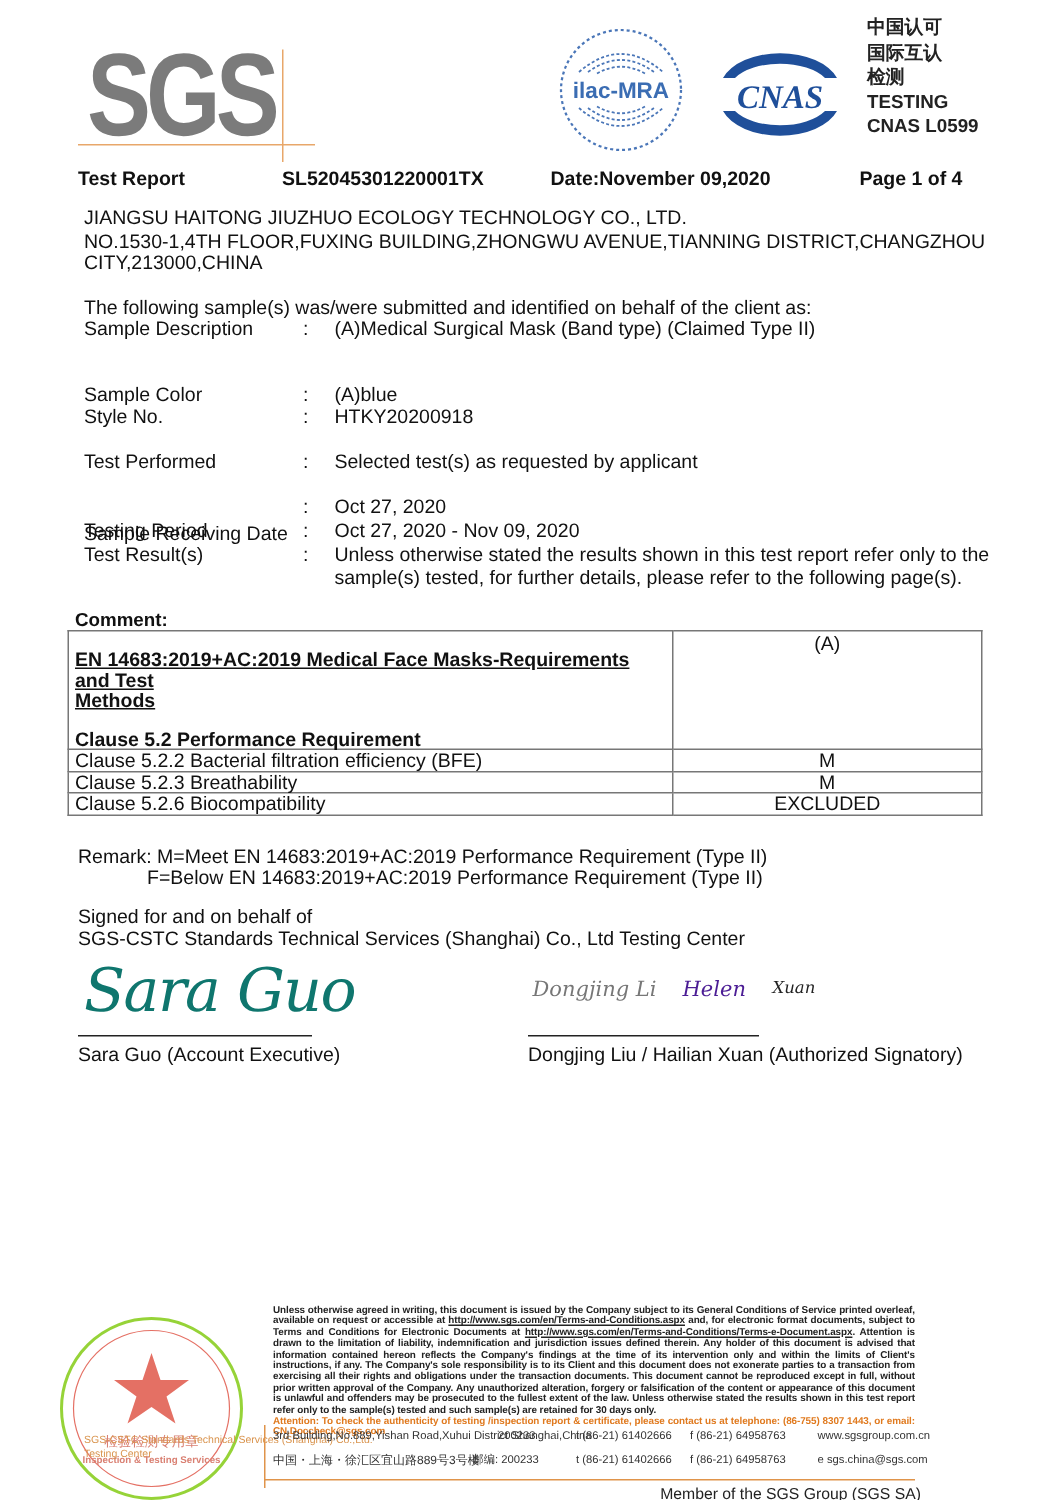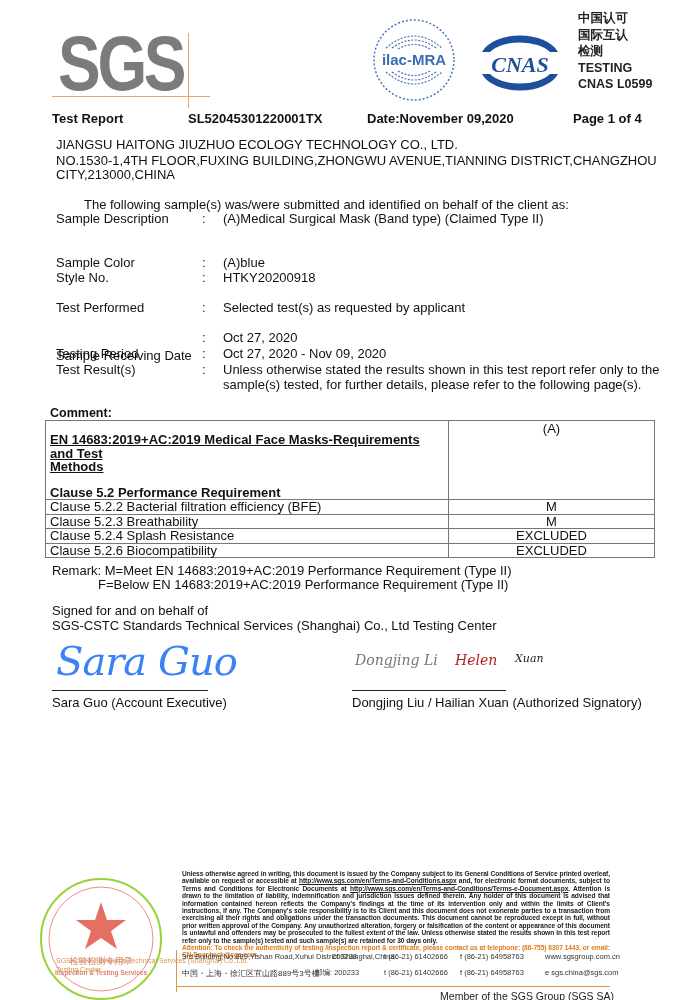--- a/index.html
+++ b/index.html
@@ -81,21 +81,21 @@
 
 <div class="abs hdr" style="left:52px;">Test Report</div>
 <div class="abs hdr" style="left:188px;">SL52045301220001TX</div>
 <div class="abs hdr" style="left:367px;">Date:November 09,2020</div>
 <div class="abs hdr" style="left:573px;">Page 1 of 4</div>
 
 <div class="abs txt" style="left:56px;top:137px;">JIANGSU HAITONG JIUZHUO ECOLOGY TECHNOLOGY CO., LTD.</div>
 <div class="abs txt" style="left:56px;top:153px;">NO.1530-1,4TH FLOOR,FUXING BUILDING,ZHONGWU AVENUE,TIANNING DISTRICT,CHANGZHOU</div>
 <div class="abs txt" style="left:56px;top:167px;">CITY,213000,CHINA</div>
 
-<div class="abs txt" style="left:56px;top:197px;margin-left:28px;">The following sample(s) was/were submitted and identified on behalf of the client as:</div>
+<div class="abs txt" style="left:56px;top:197px;">The following sample(s) was/were submitted and identified on behalf of the client as:</div>
 
 <div>
   <span class="row-label" style="top:211px;">Sample Description</span>
   <span class="row-colon" style="top:211px;">:</span>
   <span class="row-val" style="top:211px;">(A)Medical Surgical Mask (Band type) (Claimed Type II)</span>
 </div>
 <div>
   <span class="row-label" style="top:255px;">Sample Color</span>
   <span class="row-colon" style="top:255px;">:</span>
   <span class="row-val" style="top:255px;">(A)blue</span>
@@ -141,42 +141,38 @@
   </tr>
   <tr>
     <td>Clause 5.2.2 Bacterial filtration efficiency (BFE)</td>
     <td class="val">M</td>
   </tr>
   <tr>
     <td>Clause 5.2.3 Breathability</td>
     <td class="val">M</td>
   </tr>
   <tr>
-    <td>Clause 5.2.4 Splash Resistance</td>
-    <td class="val">EXCLUDED</td>
-  </tr>
-  <tr>
     <td>Clause 5.2.6 Biocompatibility</td>
     <td class="val">EXCLUDED</td>
   </tr>
 </tbody>
   </table>
 
 <div class="abs txt" style="left:52px;top:563px;">Remark: M=Meet EN 14683:2019+AC:2019 Performance Requirement (Type II)</div>
 <div class="abs txt" style="left:98px;top:577px;">F=Below EN 14683:2019+AC:2019 Performance Requirement (Type II)</div>
 
 <div class="abs txt" style="left:52px;top:603px;">Signed for and on behalf of</div>
 <div class="abs txt" style="left:52px;top:618px;">SGS-CSTC Standards Technical Services (Shanghai) Co., Ltd Testing Center</div>
 
-<div class="abs" style="left:56px;top:638px;font-family:'DejaVu Serif', serif;font-style:italic;font-size:40px;color:#3b82f6;letter-spacing:-1px;">Sara Guo</div>
+<div class="abs" style="left:56px;top:638px;font-family:'DejaVu Serif', serif;font-style:italic;font-size:40px;color:#0f766e;letter-spacing:-1px;">Sara Guo</div>
 <div class="sig-line" style="left:52px;top:690px;width:156px;"></div>
 <div class="abs txt" style="left:52px;top:695px;">Sara Guo (Account Executive)</div>
 
 <div class="abs" style="left:355px;top:652px;font-family:'DejaVu Serif', serif;font-style:italic;font-size:14px;color:#777;">Dongjing Li</div>
-<div class="abs" style="left:455px;top:652px;font-family:'DejaVu Serif', serif;font-style:italic;font-size:14px;color:#b91c1c;">Helen</div>
+<div class="abs" style="left:455px;top:652px;font-family:'DejaVu Serif', serif;font-style:italic;font-size:14px;color:#4c1d95;">Helen</div>
 <div class="abs" style="left:515px;top:652px;font-family:'DejaVu Serif', serif;font-style:italic;font-size:11px;color:#222;">Xuan</div>
 <div class="sig-line" style="left:352px;top:690px;width:154px;"></div>
 <div class="abs txt" style="left:352px;top:695px;">Dongjing Liu / Hailian Xuan (Authorized Signatory)</div>
 
 <div class="abs stamp">
   <svg width="118" height="118" viewBox="0 0 118 118" style="position:absolute;left:0;top:0;">
     <circle cx="59" cy="59" r="52" fill="none" stroke="#e0584a" stroke-width="0.8"></circle>
     <polygon points="59,22 65,40 84,40 69,51 75,69 59,58 43,69 49,51 34,40 53,40" fill="#e0584a"></polygon>
     <text x="59" y="84" text-anchor="middle" font-family="DejaVu Serif, serif" font-size="9" fill="#d36a5a">检验检测专用章</text>
     <text x="59" y="95" text-anchor="middle" font-family="Liberation Sans, sans-serif" font-weight="bold" font-size="6.5" fill="#d36a5a">Inspection &amp; Testing Services</text>

